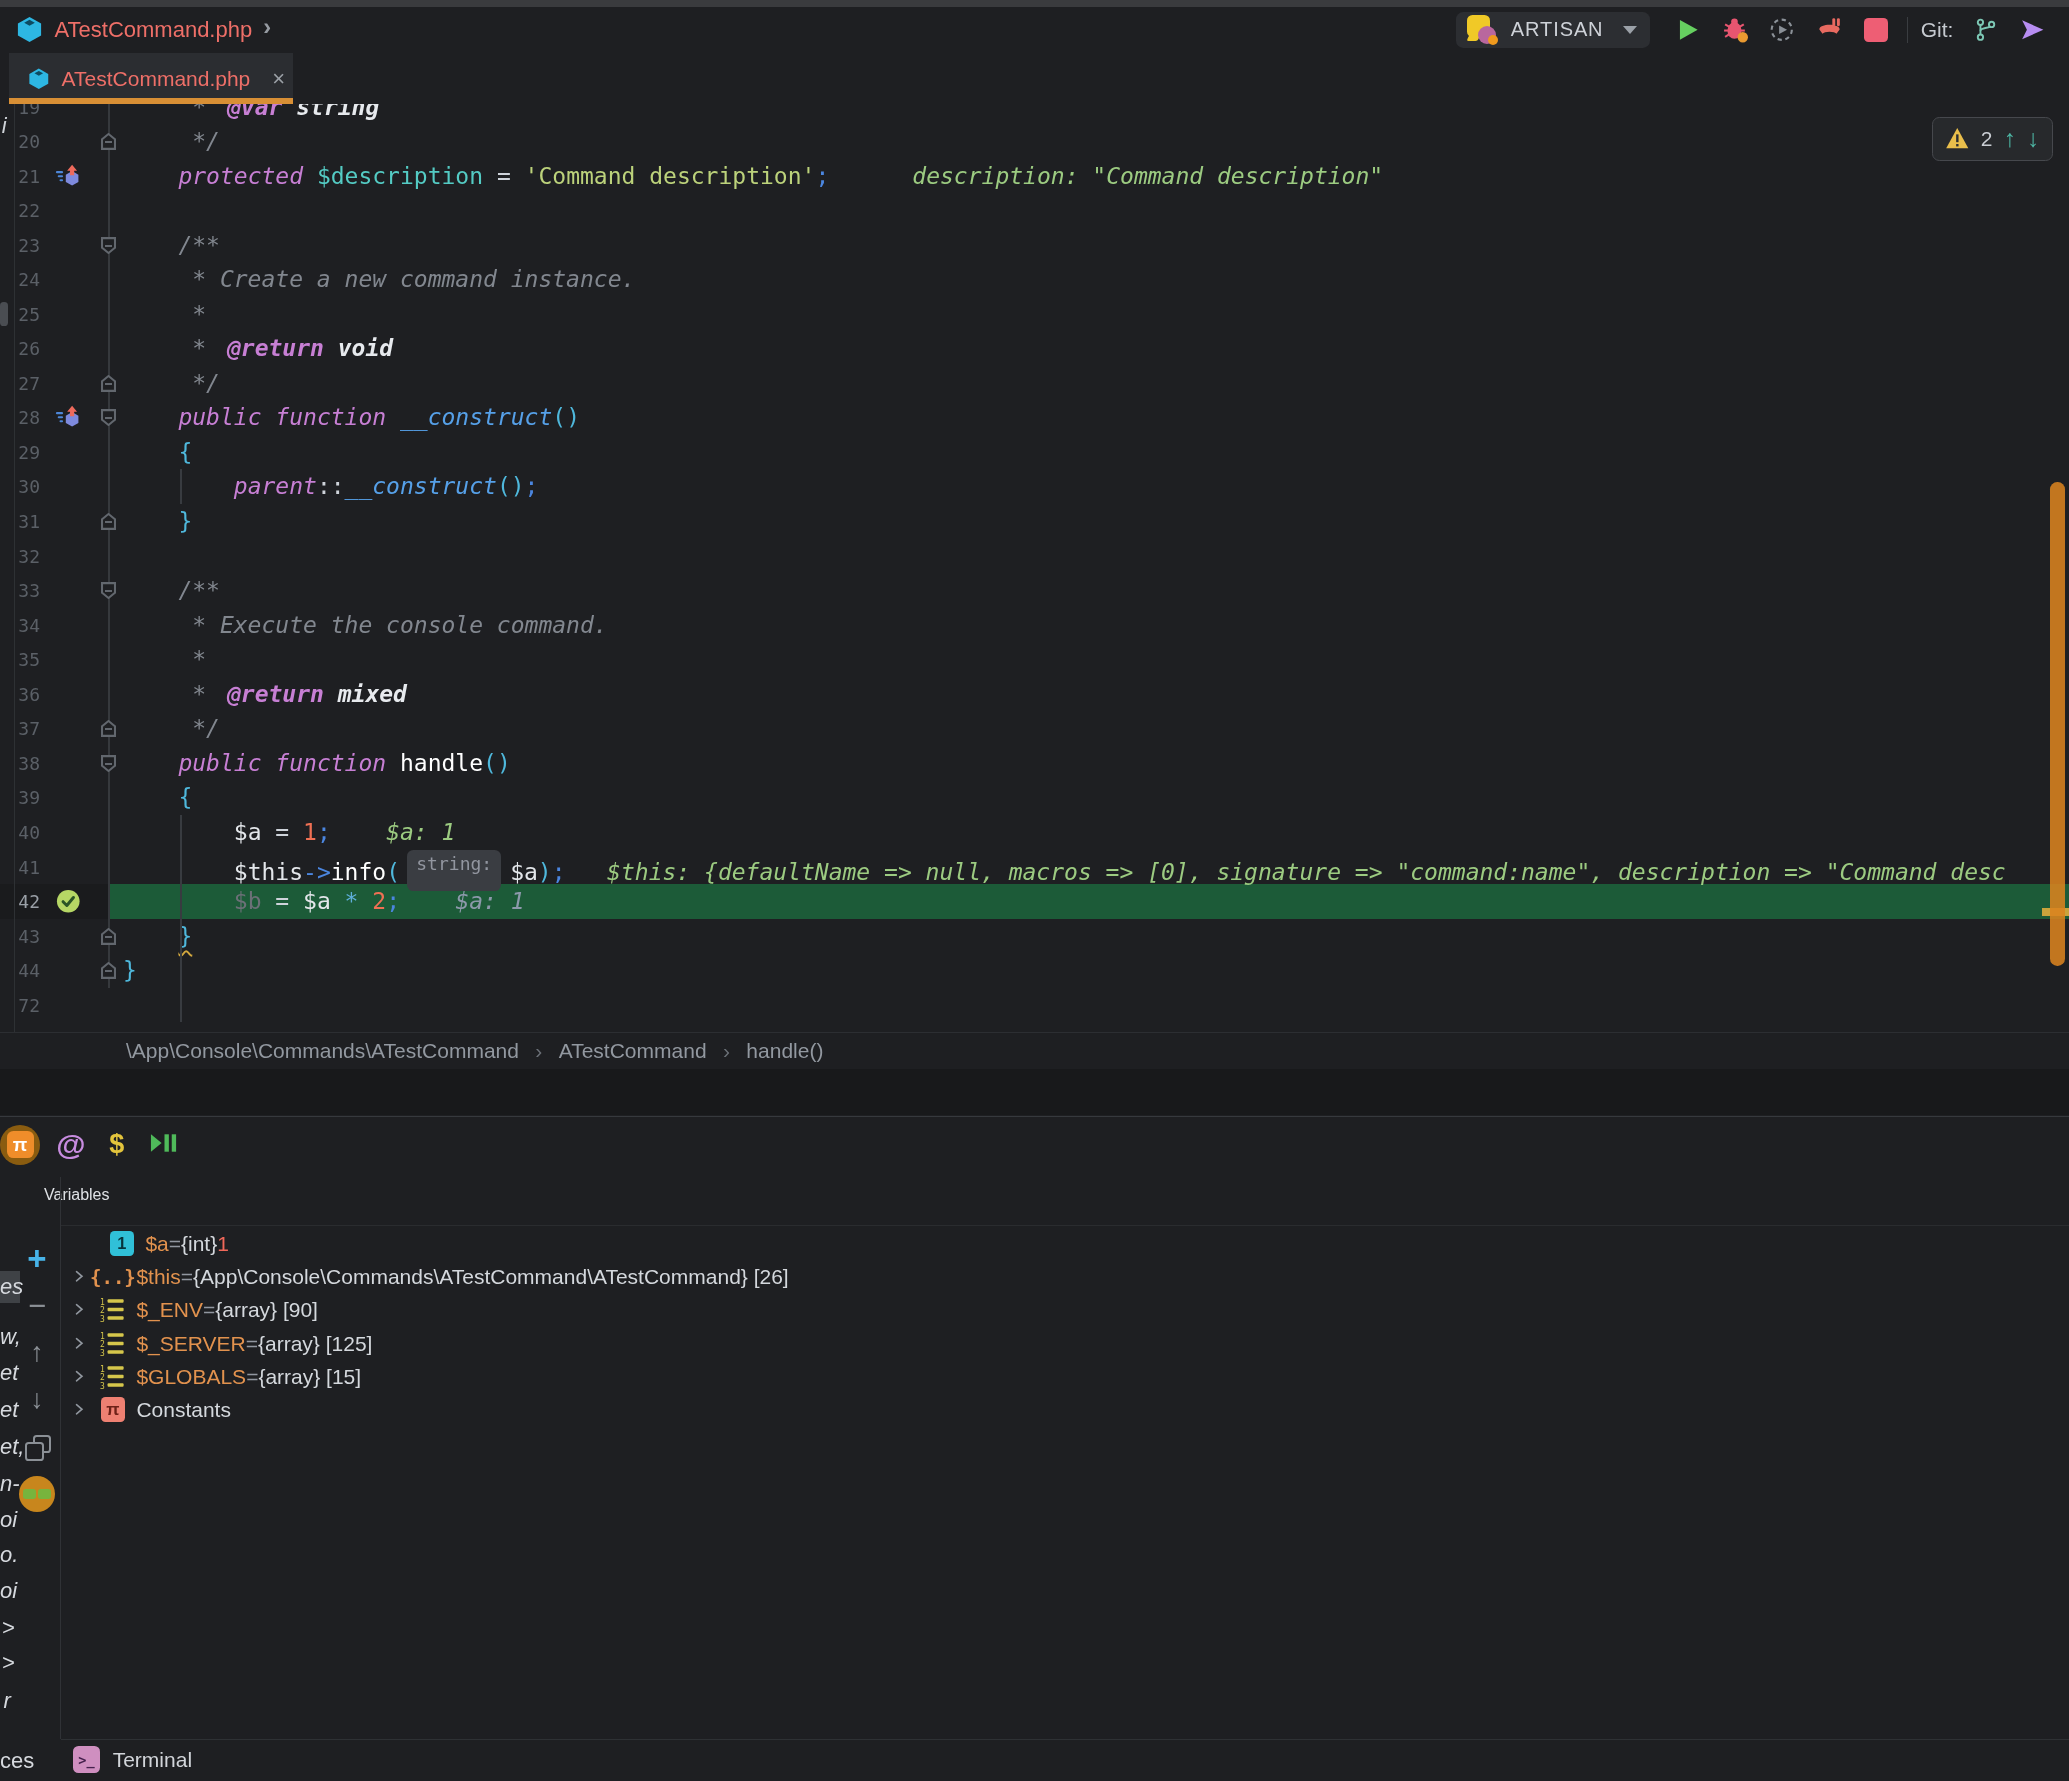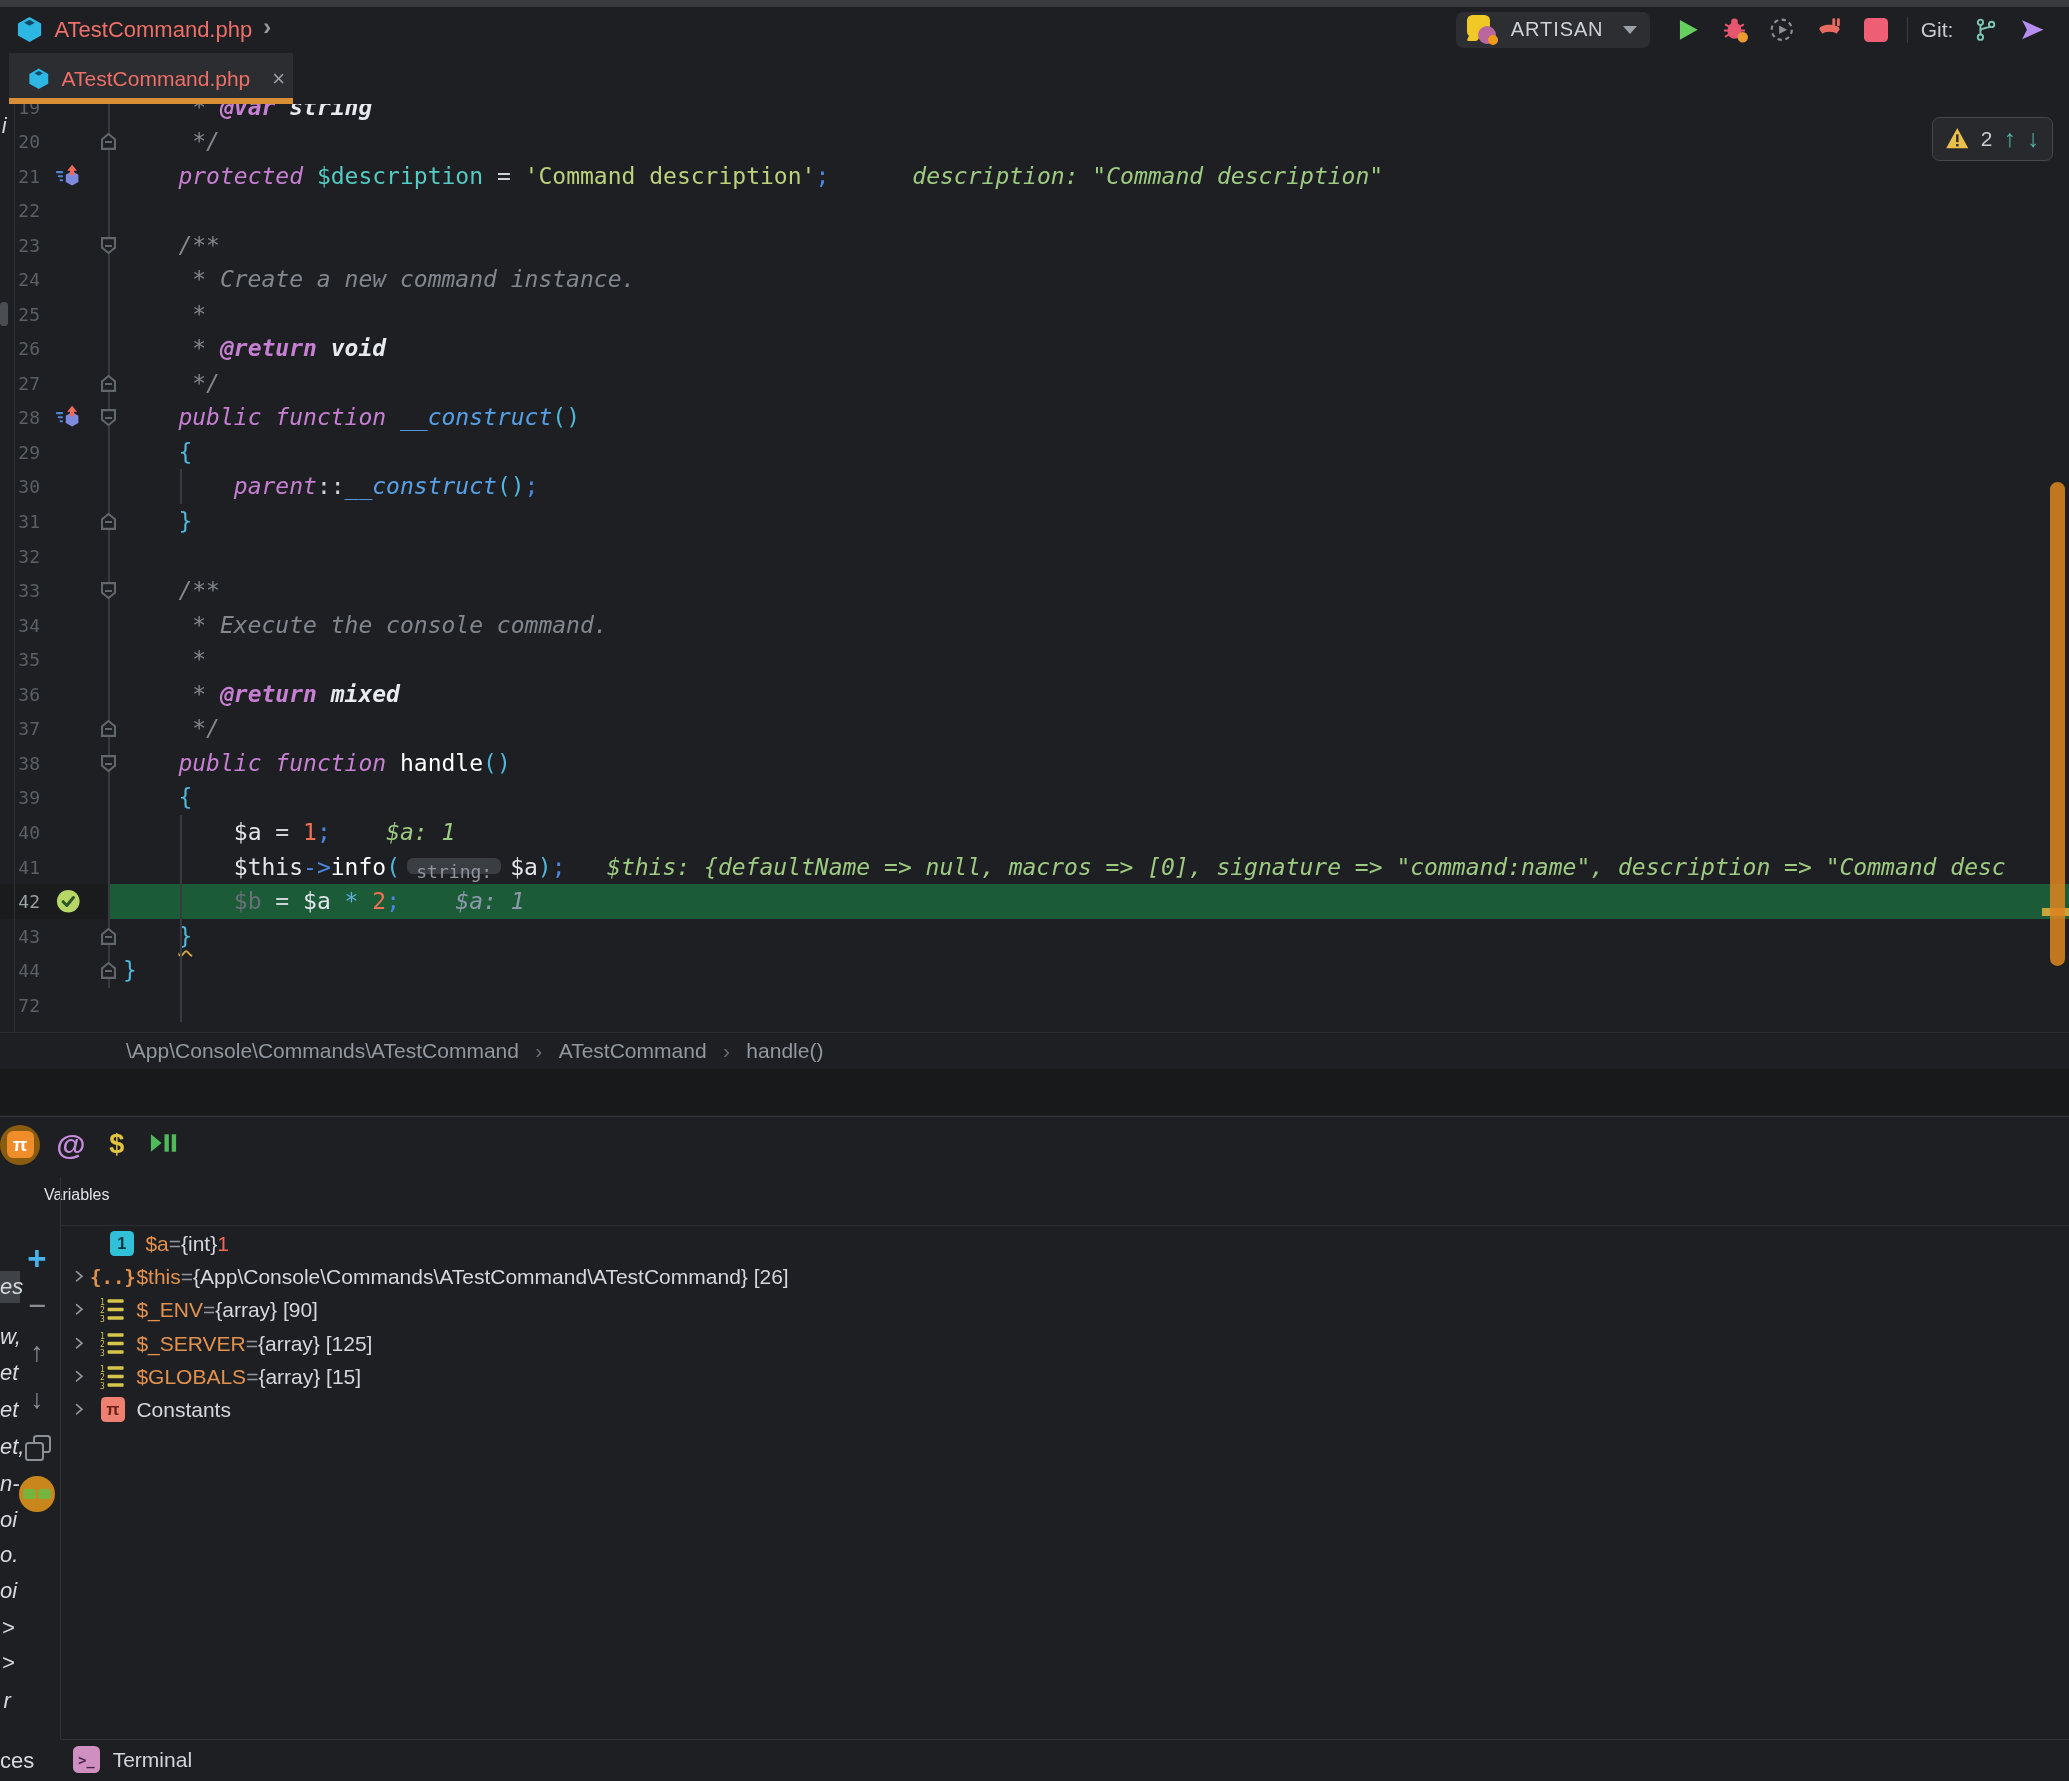--- a/index.html
+++ b/index.html
@@ -60,27 +60,27 @@
   .tk-num{color:#ef7054;}
   .tk-pun{color:#4b86e0;}
   .tk-br{color:#4fb8dc;}
   .tk-brw{color:#4fb8dc;text-decoration:underline wavy #d2a73e 1.8px;text-underline-offset:6.4px;}
   .tk-op{color:#ced3da;}
   .tk-opc{color:#5fb0dc;}
   .tk-mth{color:#ffffff;}
   .tk-mag{color:#56a0e8;font-style:italic;}
   .tk-par{color:#c77fd4;font-style:italic;}
   .tk-cmt{color:#82878f;font-style:italic;}
-  .tk-tag{color:#c77fd4;font-weight:bold;font-style:italic;}
+  .tk-tag{color:#c77fd4;font-weight:bold;font-style:italic;margin-left:7px;}
   .tk-typ{color:#e7eaee;font-weight:bold;font-style:italic;}
   .tk-var{color:#e3e6ea;}
   .tk-dim{color:#6b7077;}
   .tk-hint{color:#9ccb81;font-style:italic;}
   .tk-hint2{color:#8d99ab;font-style:italic;}
-  .chip{display:inline-block;vertical-align:middle;height:16px;line-height:27px;background:#3a3d42;
+  .chip{display:inline-block;vertical-align:middle;height:41px;line-height:27px;background:#3a3d42;
         color:#9296a0;border-radius:6.4px;padding:0 9px;margin:0 9px 5.5px 7.3px;
         font:18px/27px "DejaVu Sans Mono",monospace;}
   .fold{position:relative;width:15.5px;height:17.3px;background:#62676e;}
   .fold.up{clip-path:polygon(50% 0,100% 36%,100% 100%,0 100%,0 36%);}
   .fold.down{clip-path:polygon(0 0,100% 0,100% 64%,50% 100%,0 64%);}
   .fold i{position:absolute;inset:2.3px;background:#1e1f22;clip-path:inherit;}
   .fold s{position:absolute;left:4.1px;right:4.1px;top:8.2px;height:2.3px;background:#62676e;}
   .inspectbox{position:absolute;top:12.7px;right:16.4px;height:42px;background:#27292c;border:0.9px solid #46484d;
               border-radius:7.3px;display:flex;align-items:center;gap:11px;padding:0 12.7px;z-index:8;}
   .warncount{color:#c9cdd3;font-size:21px;}

